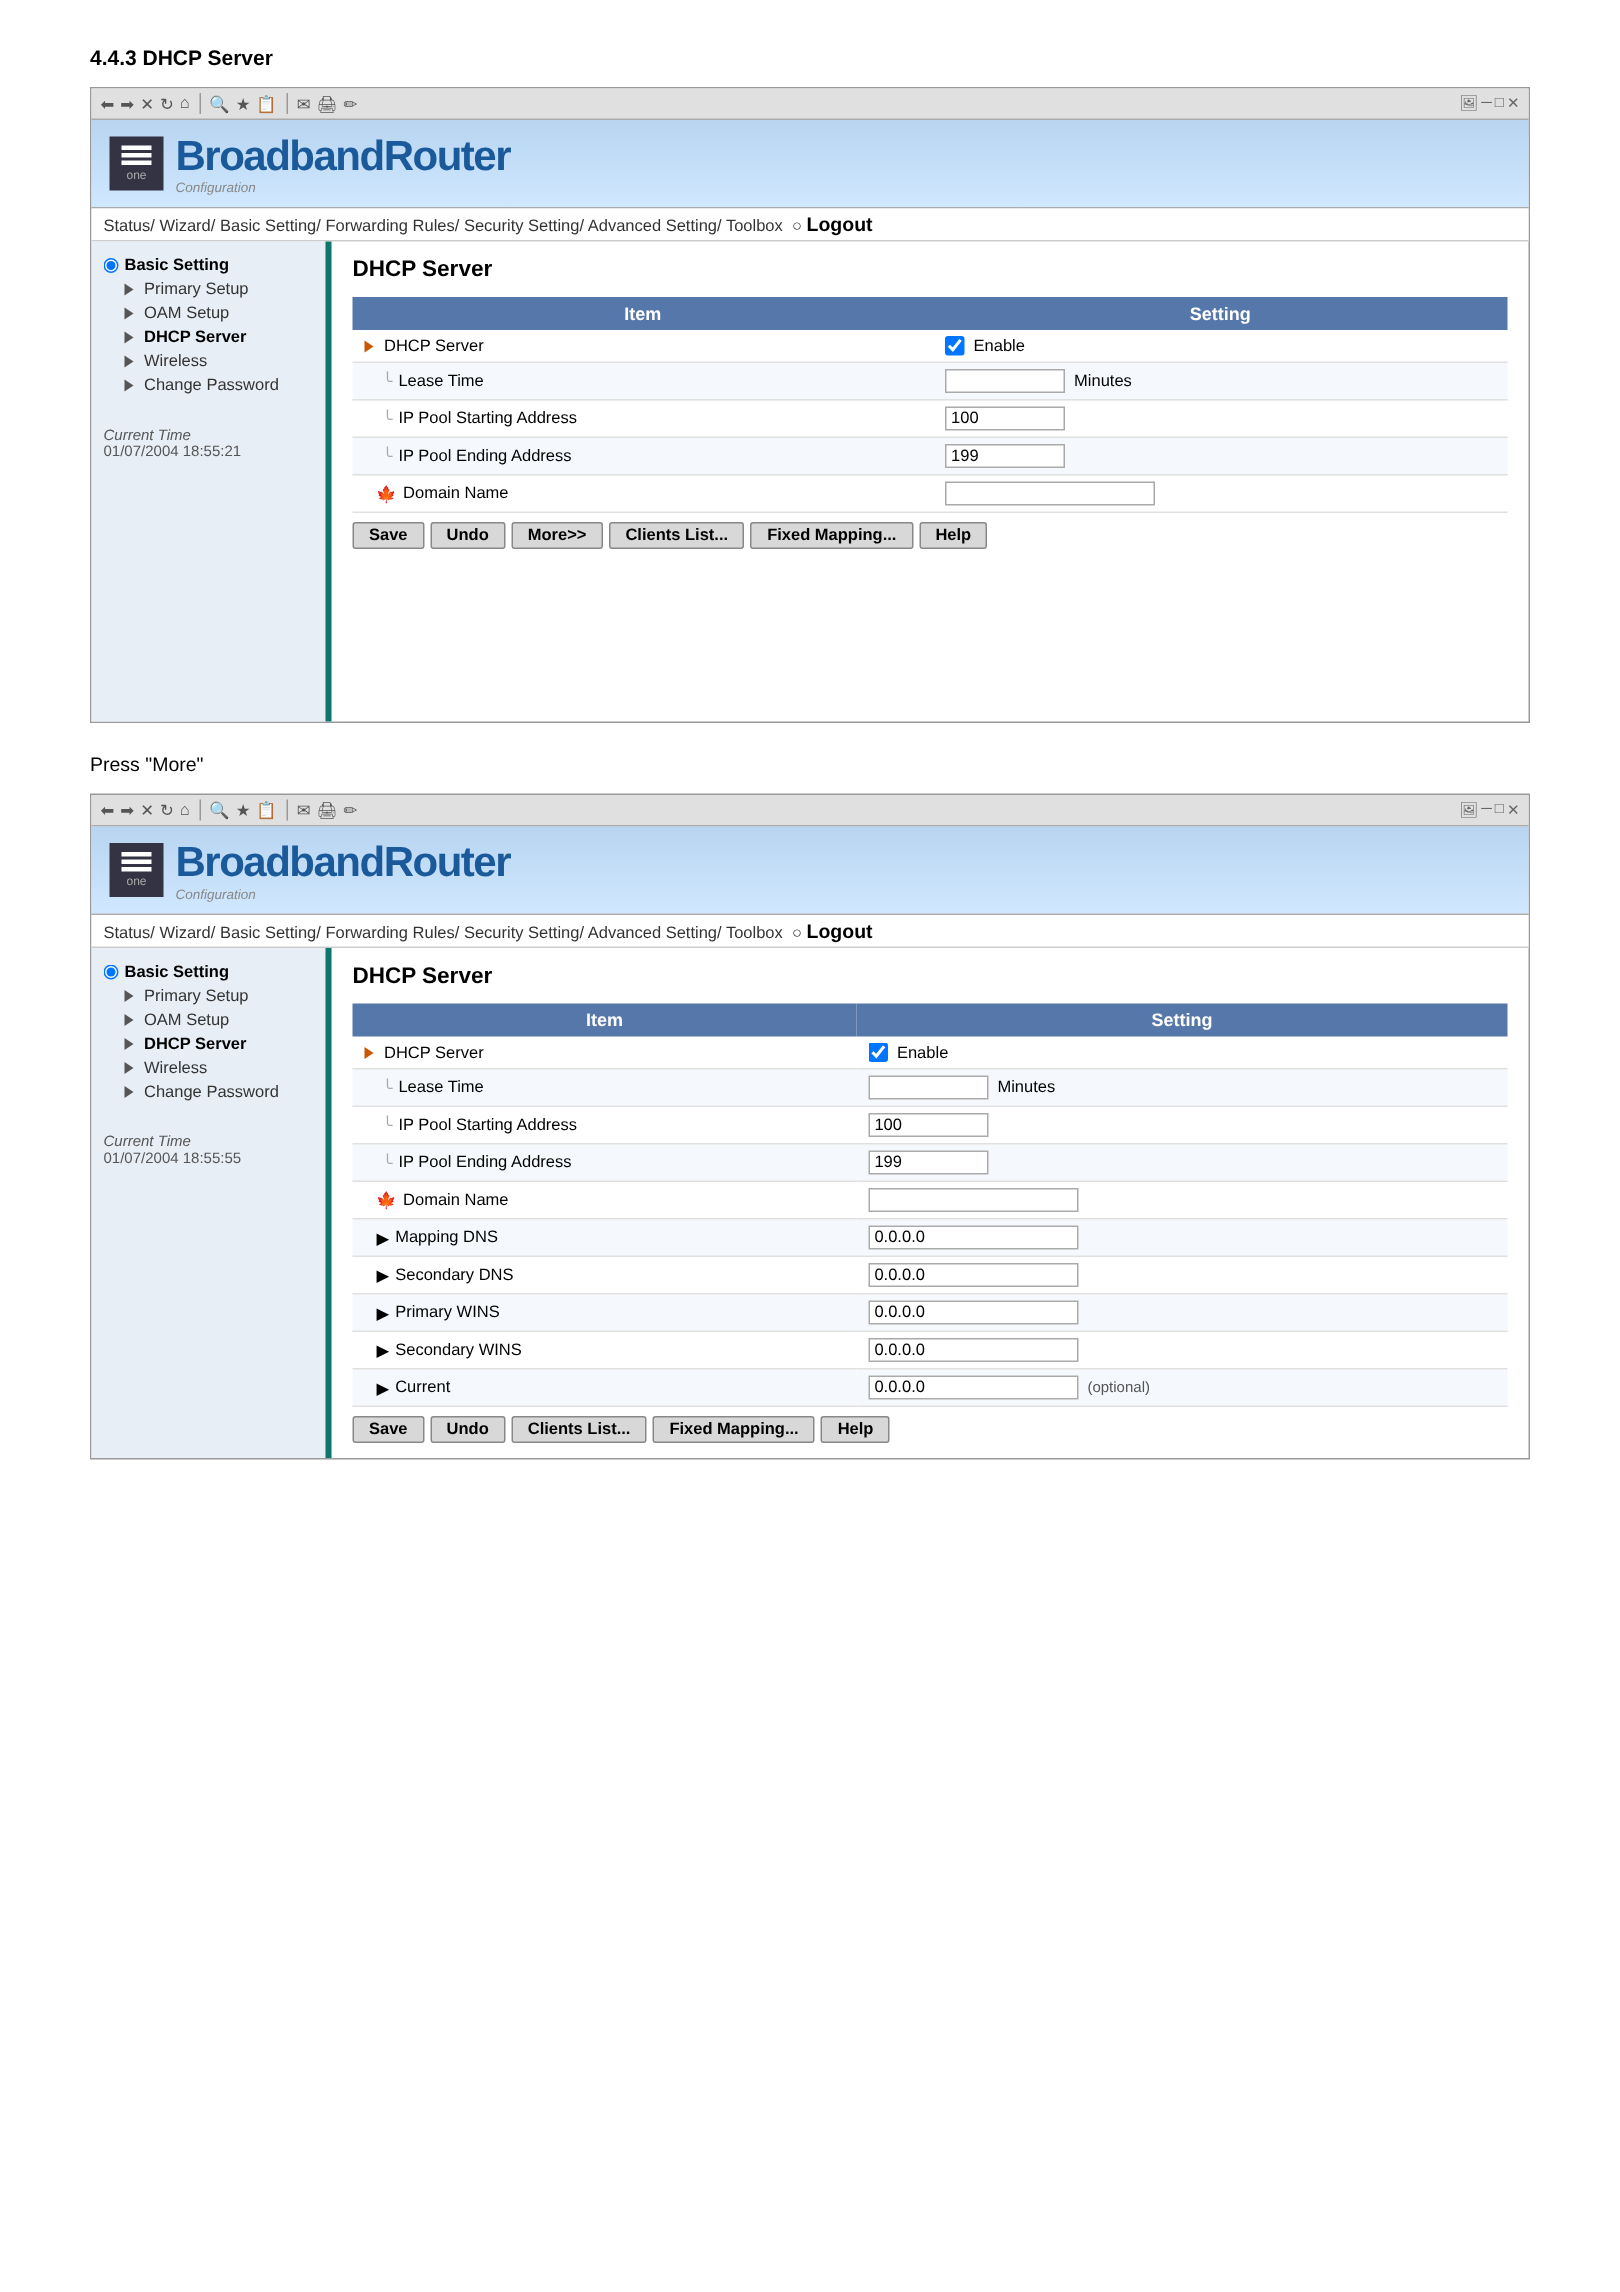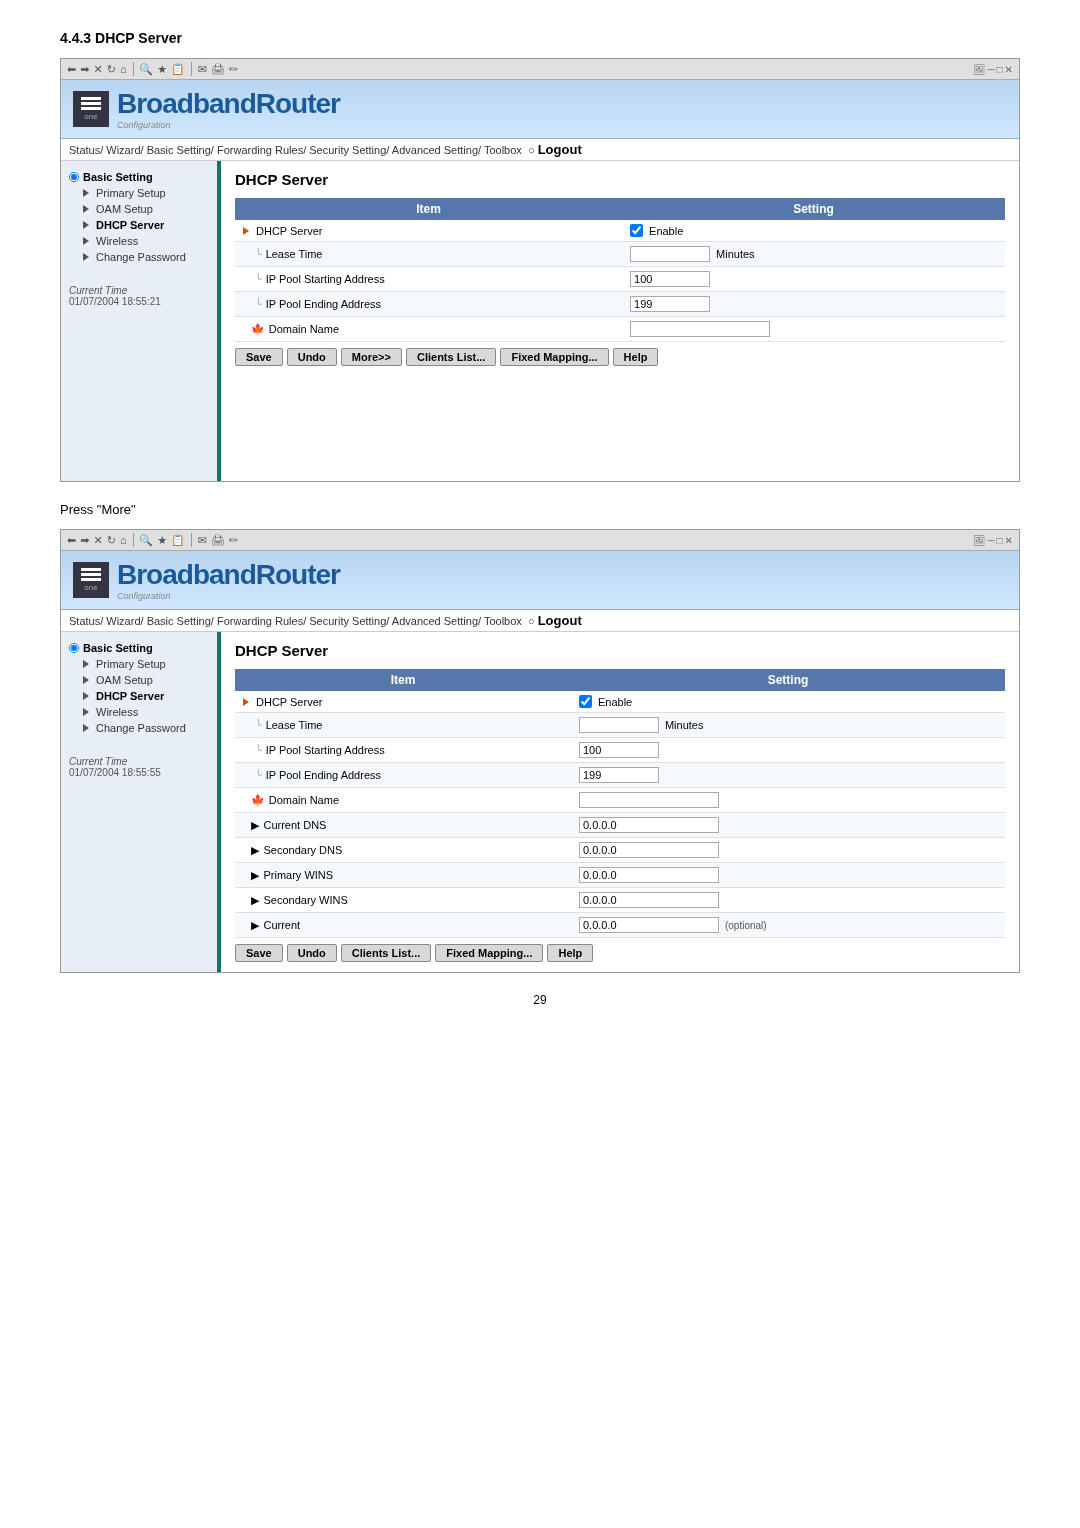--- a/index.html
+++ b/index.html
@@ -612,21 +612,21 @@
                 </div>
               </td>
               <td>
                 <input type="text" class="text-input text-input-wide" style="">
               </td>
             </tr>
             <tr>
               <td>
                 <div class="item-label">
                   <span style="margin-left:8px;">▶</span>
-                  <span>Current DNS</span>
+                  <span>Mapping DNS</span>
                 </div>
               </td>
               <td>
                 <input type="text" class="text-input text-input-wide" value="0.0.0.0" style="">
               </td>
             </tr>
             <tr>
               <td>
                 <div class="item-label">
                   <span style="margin-left:8px;">▶</span>
@@ -680,15 +680,14 @@
           <button class="action-btn">Undo</button>
           <button class="action-btn">Clients List...</button>
           <button class="action-btn">Fixed Mapping...</button>
           <button class="action-btn">Help</button>
         </div>
       </div>
     </div>
   </div>
 
 
-  <div class="page-num">29</div>
 
 </div>
 
 </body></html>

